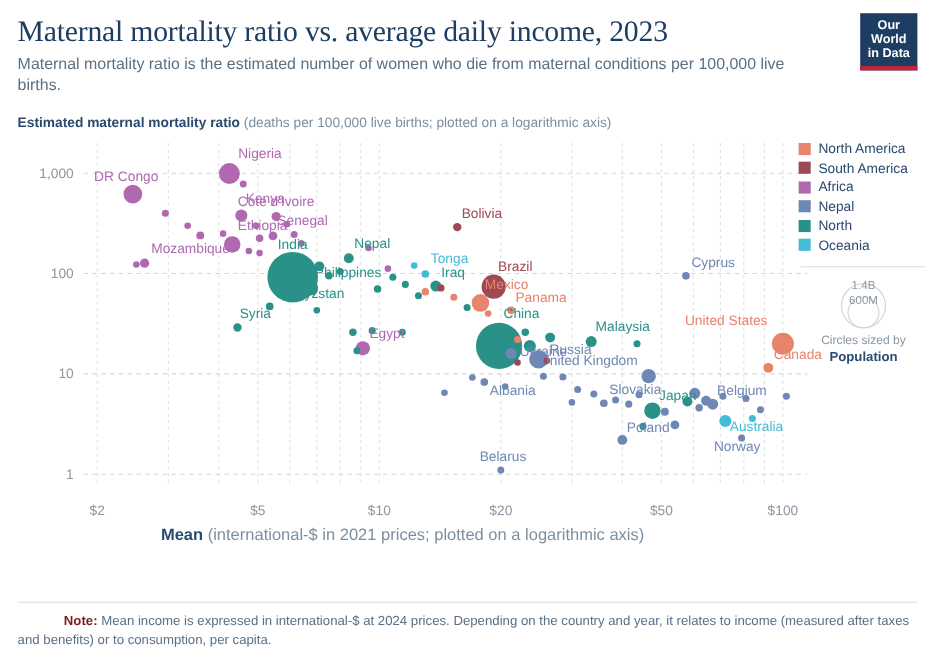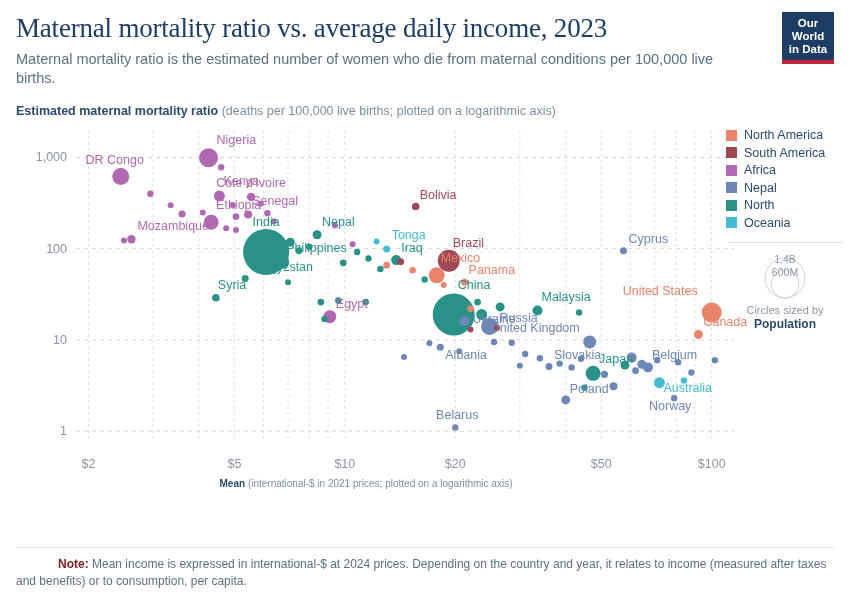--- a/index.html
+++ b/index.html
@@ -35,21 +35,21 @@
   .ycap b{font-weight:700;color:#2b4a6f;}
   .ycap span{color:#7d8f9f;}
 
   
   .chartwrap{position:relative;margin-top:4px;}
   svg{display:block;}
   .tick{font-size:12.5px;fill:#8a97a3;font-family:"Liberation Sans",sans-serif;}
   .ptlabel{font-size:12.5px;font-family:"Liberation Sans",sans-serif;}
 
   .xcap{
-    text-align:center;font-size:10px;color:#5b7083;
+    text-align:center;font-size:15px;color:#5b7083;
     margin-top:-4px;padding-right:118px;
   }
   .xcap b{font-weight:700;color:#2b4a6f;}
   .xcap span{color:#7d8f9f;}
 
   
   .legend{position:absolute;right:6px;top:128px;width:118px;}
   .lgitem{display:flex;align-items:center;margin-bottom:3.5px;}
   .swatch{width:11px;height:11px;margin-right:7px;flex:0 0 auto;}
   .lglabel{font-size:12.5px;color:#2b4a6f;line-height:14px;}

